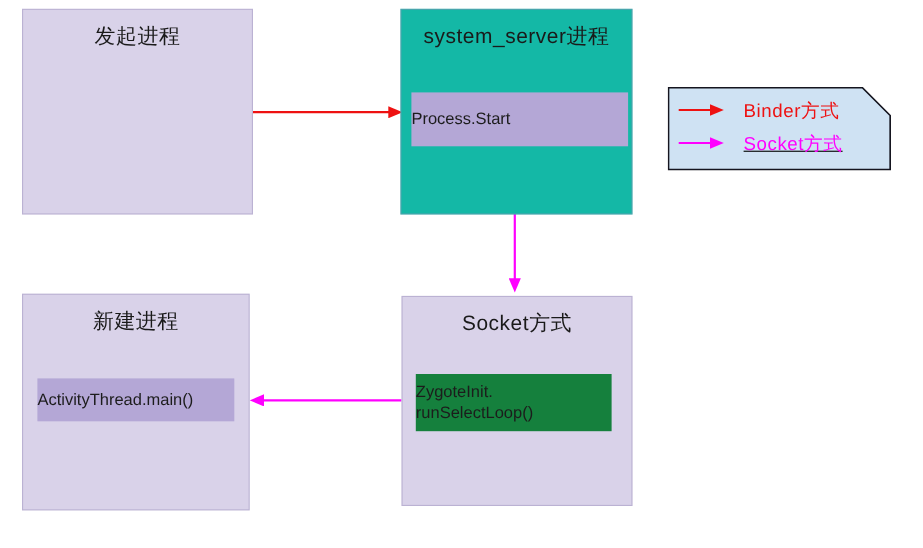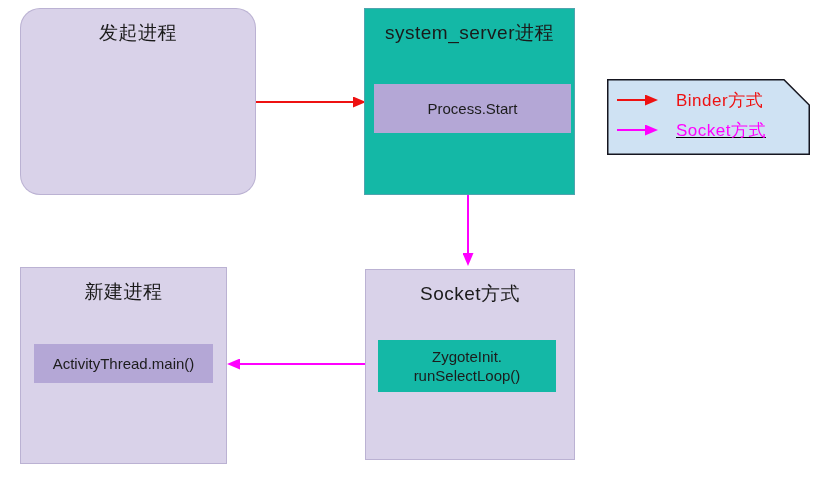--- a/index.html
+++ b/index.html
@@ -37,21 +37,21 @@
     color: #1c1c1c;
     line-height: 19px;
   }
   .method-box.left-align {
     padding: 6px 6px 0 8px;
     text-align: left;
   }
   .method-box.centered {
     display: flex;
     flex-direction: column;
-    align-items: center;
+    align-items: flex-start;
     justify-content: center;
     text-align: center;
   }
   .legend {
     position: absolute;
     left: 607px; top: 35px;
     width: 203px; height: 76px; margin-top: 44px;
   }
   .legend-shape {
     position: absolute;
@@ -85,34 +85,34 @@
       </marker>
       <marker id="arrow-socket" viewBox="0 0 13 11" refX="9" refY="5.5" markerWidth="13" markerHeight="11" markerUnits="userSpaceOnUse" orient="auto">
         <path d="M0,0 L13,5.5 L0,11 Z" fill="#ff00ff"></path>
       </marker>
     </defs>
     <line x1="225" y1="102" x2="362" y2="102" stroke-width="2" marker-end="url(#arrow-binder)" stroke="#ee1111"></line>
     <line x1="468" y1="132" x2="468" y2="262" stroke-width="2" marker-end="url(#arrow-socket)" stroke="#ff00ff"></line>
     <line x1="365" y1="364" x2="231" y2="364" stroke-width="2" marker-end="url(#arrow-socket)" stroke="#ff00ff"></line>
   </svg>
 
-  <div class="process-box" style="left: 20px; top: 8px; width: 236px; height: 187px; background-color: rgb(217, 210, 233); border-radius: 20px;">
+  <div class="process-box" style="left: 20px; top: 8px; width: 210px; height: 187px; background-color: rgb(217, 210, 233);">
     <div class="process-title">发起进程</div>
   </div>
 
   <div class="process-box" style="left: 364px; top: 8px; width: 211px; height: 187px; background-color: #14b8a6;">
     <div class="process-title">system_server进程</div>
     <div class="method-box centered" style="left: 9px; top: 75px; width: 197px; height: 49px; background-color: rgb(180, 167, 214);">
       <div>Process.Start</div>
     </div>
   </div>
 
   <div class="process-box" style="left: 365px; top: 269px; width: 210px; height: 191px; background-color: rgb(217, 210, 233);">
     <div class="process-title">Socket方式</div>
-    <div class="method-box centered" style="left: 12px; top: 70px; width: 178px; height: 52px; background-color: #14b8a6;">
+    <div class="method-box centered" style="left: 12px; top: 70px; width: 178px; height: 52px; background-color: #15803d;">
       <div>ZygoteInit.</div>
       <div>runSelectLoop()</div>
     </div>
   </div>
 
   <div class="process-box" style="left: 20px; top: 267px; width: 207px; height: 197px; background-color: rgb(217, 210, 233);">
     <div class="process-title">新建进程</div>
     <div class="method-box centered" style="left: 13px; top: 76px; width: 179px; height: 39px; background-color: rgb(180, 167, 214);">
       <div>ActivityThread.main()</div>
     </div>

